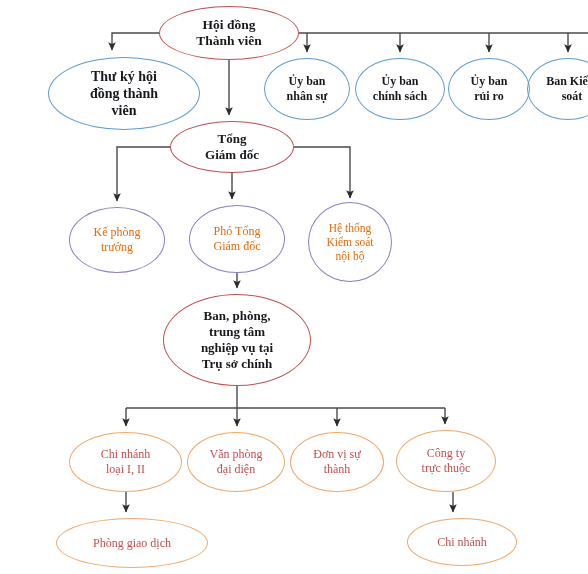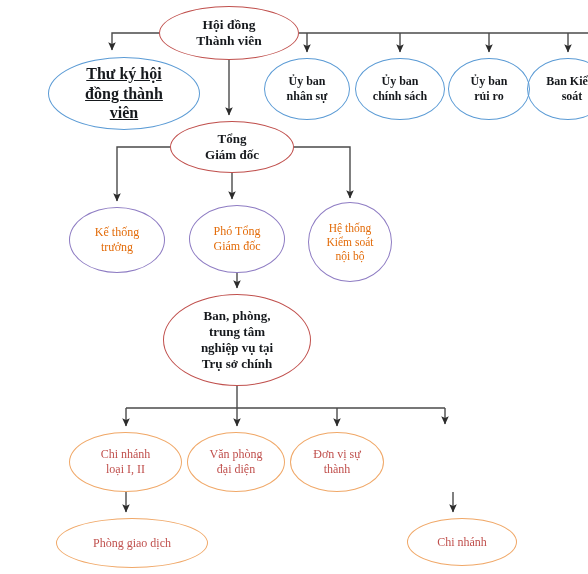--- a/index.html
+++ b/index.html
@@ -109,46 +109,48 @@
       <path d="M421,408 L421,424"></path>
 
       <path d="M102,492 L102,512"></path>
       <path d="M429,492 L429,512"></path>
     </g>
   </svg>
 
   <div id="node-layer">
       <div class="node n-red" style="left: 135px; top: 6px; width: 140px; height: 54px; font-size: 13.5px;">Hội đồng
 Thành viên</div>
-      <div class="node n-blue" style="left: 24px; top: 57px; width: 152px; height: 73px; font-size: 16px; text-decoration: underline;">Thư ký hội
+      <div class="node n-blue" style="left: 24px; top: 57px; width: 152px; height: 73px; font-size: 14px;">Thư ký hội
 đồng thành
 viên</div>
       <div class="node n-blue" style="left: 240px; top: 58px; width: 86px; height: 62px; font-size: 12px;">Ủy ban
 nhân sự</div>
       <div class="node n-blue" style="left: 331px; top: 58px; width: 90px; height: 62px; font-size: 12px;">Ủy ban
 chính sách</div>
       <div class="node n-blue" style="left: 424px; top: 58px; width: 82px; height: 62px; font-size: 12px;">Ủy ban
 rủi ro</div>
       <div class="node n-blue" style="left: 503px; top: 58px; width: 82px; height: 62px; font-size: 12px; padding-left: 12px;">Ban Kiểm
 soát</div>
       <div class="node n-red" style="left: 146px; top: 121px; width: 124px; height: 52px; font-size: 13px;">Tổng
 Giám đốc</div>
-      <div class="node n-purple" style="left: 45px; top: 207px; width: 96px; height: 66px; font-size: 12px;">Kế thống
+      <div class="node n-purple" style="left: 45px; top: 207px; width: 96px; height: 66px; font-size: 12px;">Kế phòng
 trưởng</div>
       <div class="node n-purple" style="left: 165px; top: 205px; width: 96px; height: 68px; font-size: 12px;">Phó Tổng
 Giám đốc</div>
       <div class="node n-purple" style="left: 284px; top: 202px; width: 84px; height: 80px; font-size: 11.5px;">Hệ thống
 Kiểm soát
 nội bộ</div>
       <div class="node n-red" style="left: 139px; top: 294px; width: 148px; height: 92px; font-size: 13px;">Ban, phòng,
 trung tâm
 nghiệp vụ tại
 Trụ sở chính</div>
       <div class="node n-orange" style="left: 45px; top: 432px; width: 113px; height: 60px; font-size: 12px;">Chi nhánh
 loại I, II</div>
       <div class="node n-orange" style="left: 163px; top: 432px; width: 98px; height: 60px; font-size: 12px;">Văn phòng
 đại diện</div>
       <div class="node n-orange" style="left: 266px; top: 432px; width: 94px; height: 60px; font-size: 12px;">Đơn vị sự
 thành</div>
+      <div class="node n-orange" style="left: 372px; top: 430px; width: 100px; height: 62px; font-size: 12px;">Công ty
+trực thuộc</div>
       <div class="node n-orange" style="left: 32px; top: 518px; width: 152px; height: 50px; font-size: 12px;">Phòng giao dịch</div>
       <div class="node n-orange" style="left: 383px; top: 518px; width: 110px; height: 48px; font-size: 12px;">Chi nhánh</div>
     </div>
 </div>
 
 </body></html>

